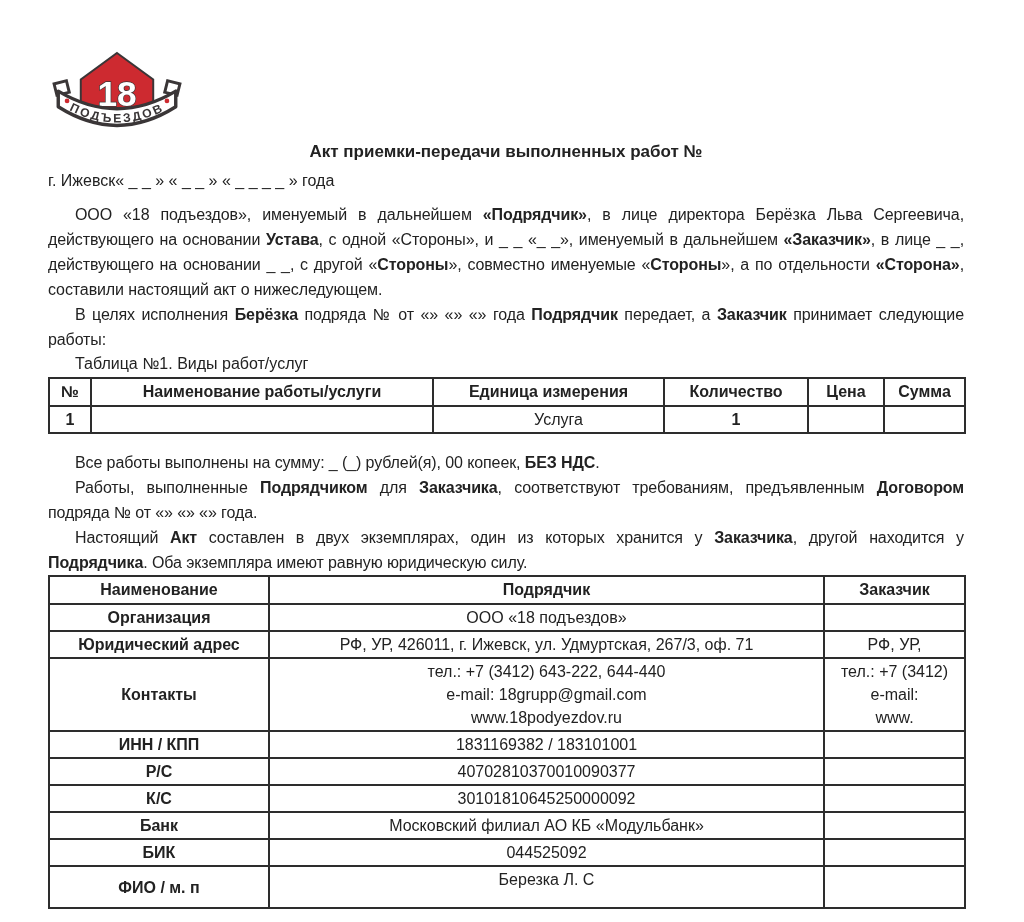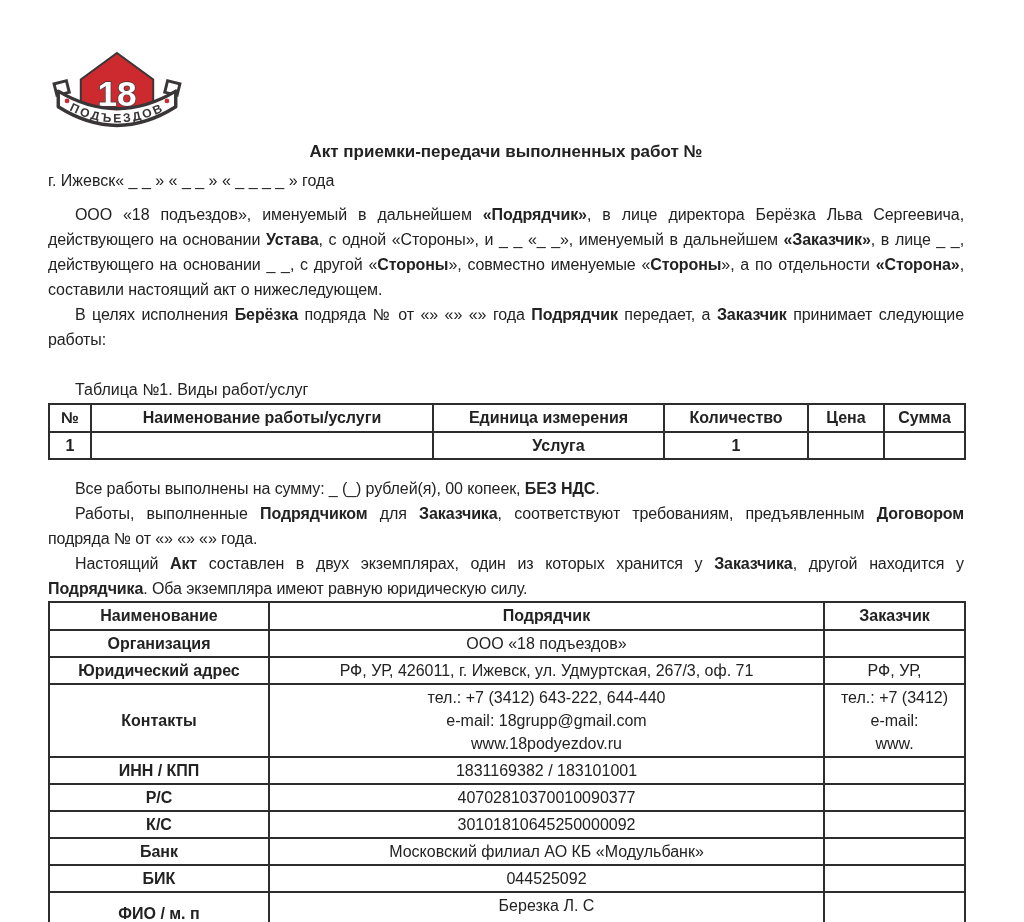--- a/index.html
+++ b/index.html
@@ -52,21 +52,21 @@
     text-indent: 27px;
     text-align: justify;
     font-size: 16px;
     line-height: 25px;
     letter-spacing: -0.1px;
   }
   .para .b { font-weight: bold; }
 
   
   .tbl-caption {
-    margin: 28px 0 3px 27px;
+    margin: 2px 0 3px 27px;
     font-size: 16px;
     line-height: 20px;
   }
 
   
   table {
     border-collapse: collapse;
     width: 916px;
     table-layout: fixed;
     font-size: 16px;
@@ -79,21 +79,21 @@
     line-height: 22px;
   }
   td {
     padding: 1px 8px;
     line-height: 23px;
     vertical-align: middle;
   }
   .t1 td { text-align: center; }
   .t1 td:first-child, .t1 th:first-child { font-weight: bold; }
   .t1 td { font-weight: bold; }
-  .t1 td:nth-child(3) { font-weight: bold; padding-left: 28px; }
+  .t1 td:nth-child(3) { font-weight: normal; padding-left: 28px; }
 
   .t2 td.lbl {
     font-weight: bold;
     text-align: center;
     vertical-align: middle;
   }
   .t2 td.val { text-align: left; }
   .t2 td .cell-line { line-height: 23px; text-align: center; }
   .t2 tbody tr:last-child td.val {
     vertical-align: top;

